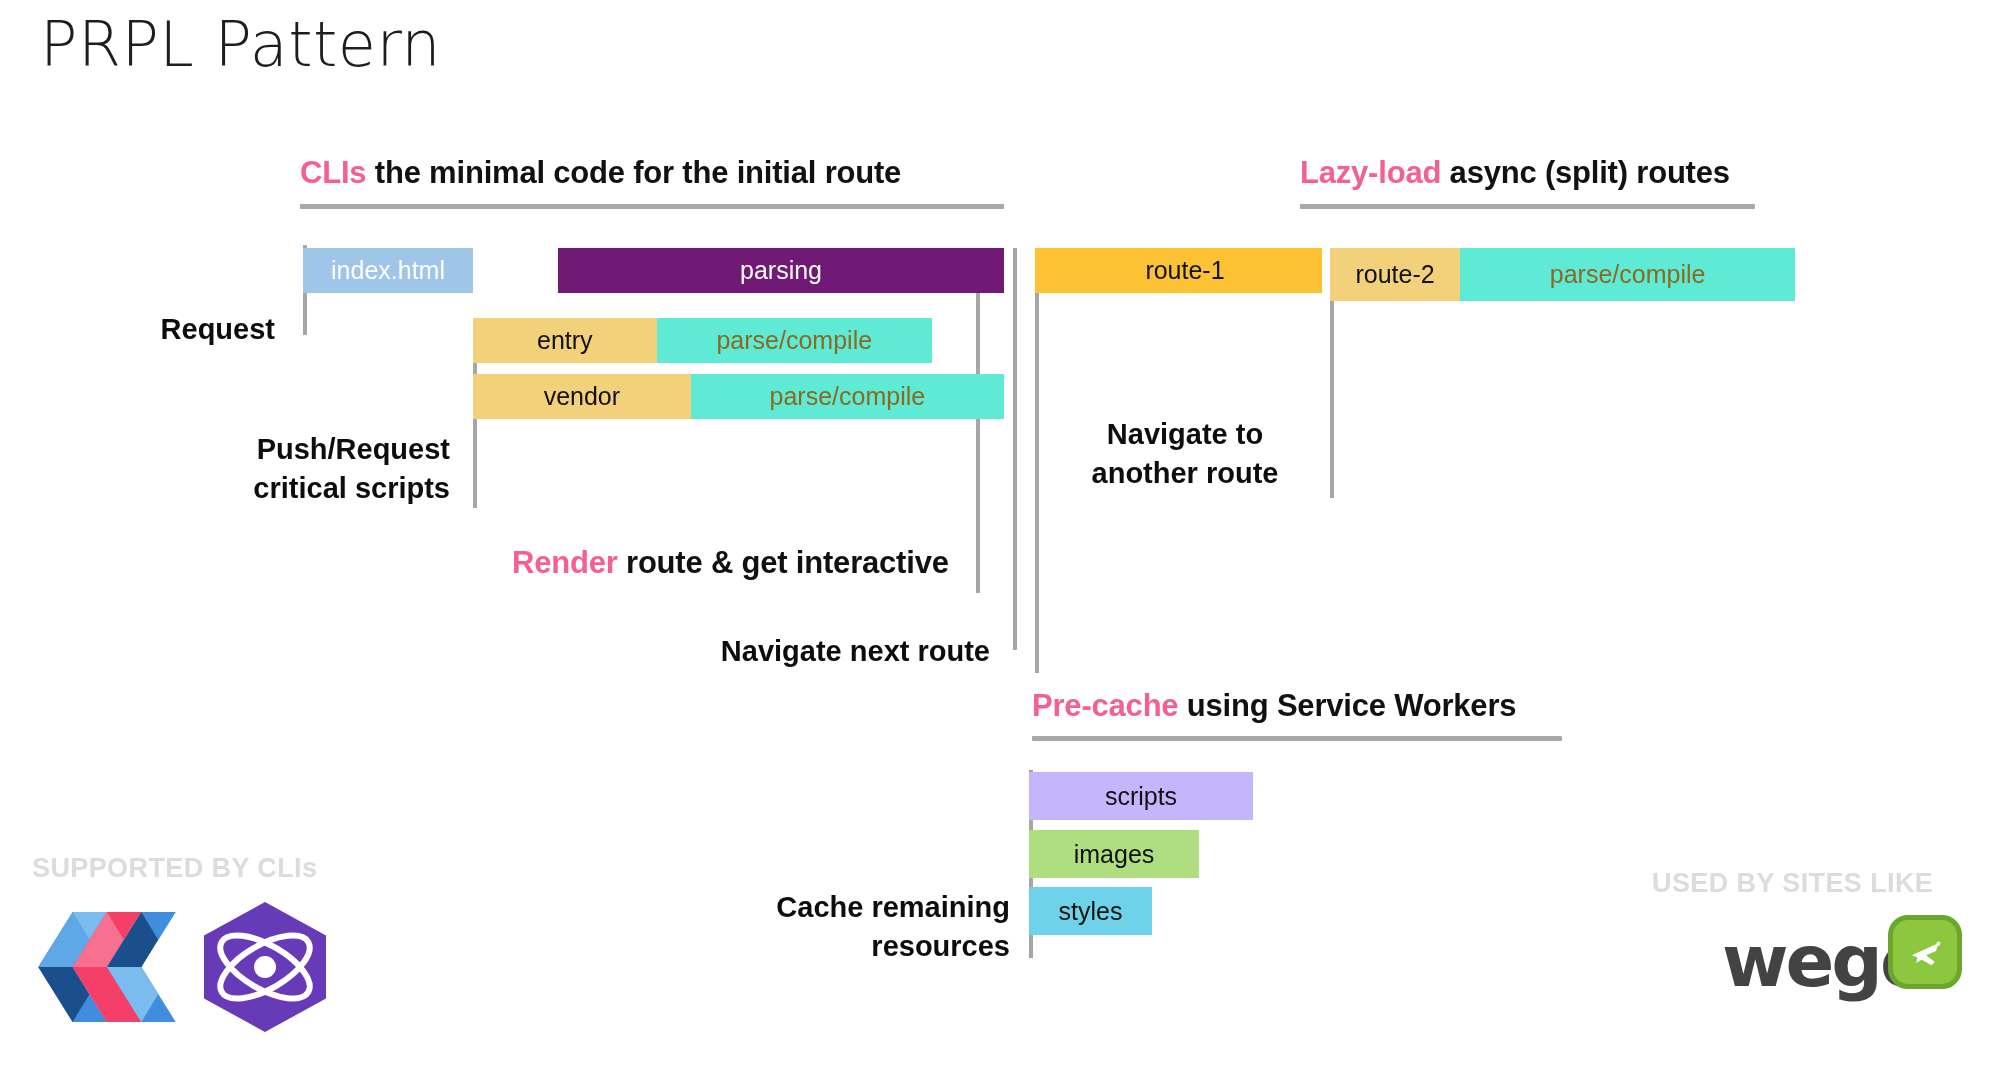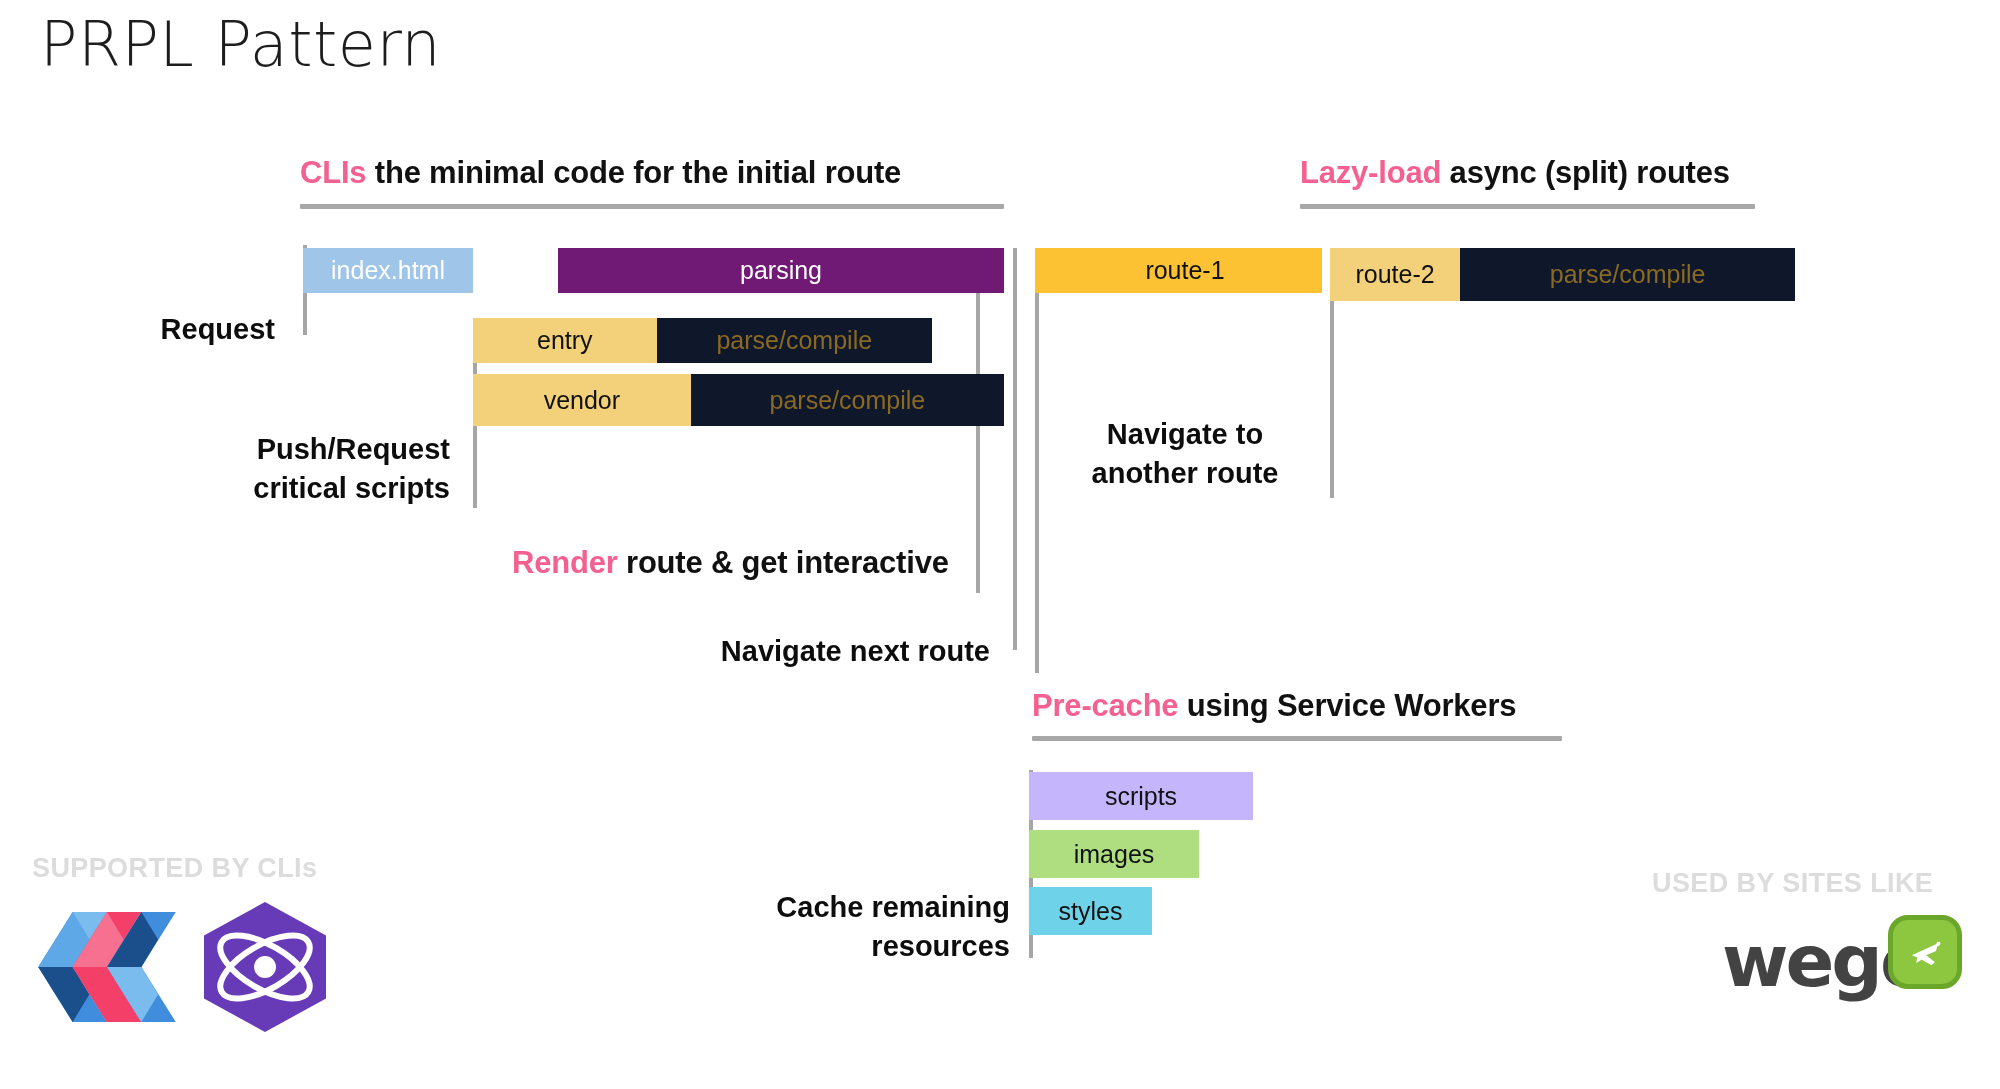--- a/index.html
+++ b/index.html
@@ -68,21 +68,21 @@
     display: flex;
     align-items: center;
     justify-content: center;
     box-sizing: border-box;
     white-space: nowrap;
   }
 
   .c-indexhtml { background: #9fc5e8; color: #ffffff; }
   .c-parsing   { background: #701a75; color: #ffffff; }
   .c-lightgold { background: #f2d17a; color: #111111; }
-  .c-gold      { background: #0f172a; color: #8a6a22; }
+  .c-gold      { background: #5eead4; color: #8a6a22; }
   .c-orange    { background: #fcc233; color: #111111; padding-left: 13px; }
   .c-scripts   { background: #c4b5fd; color: #111111; }
   .c-images    { background: #aede80; color: #111111; }
   .c-styles    { background: #6ed2e8; color: #111111; }
 
   
   .side-label {
     position: absolute;
     font-size: 29px;
     font-weight: bold;
@@ -148,21 +148,21 @@
 
 <div class="bar c-parsing" style="left:558px; top:248px; width:446px; height:45px;">
   <div class="seg" style="width:100%;">parsing</div>
 </div>
 
 <div class="bar" style="left:473px; top:318px; width:459px; height:45px;">
   <div class="seg c-lightgold" style="width:40%;">entry</div>
   <div class="seg c-gold" style="width:60%;">parse/compile</div>
 </div>
 
-<div class="bar" style="left:473px; top:374px; width:531px; height:52px;">
+<div class="bar" style="left:473px; top:374px; width:531px; height:45px;">
   <div class="seg c-lightgold" style="width:41%;">vendor</div>
   <div class="seg c-gold" style="width:59%;">parse/compile</div>
 </div>
 
 <div class="side-label right" style="left:60px; top:310px; width:215px;">Request</div>
 
 <div class="side-label right" style="left:150px; top:430px; width:300px;">Push/Request
 critical scripts</div>
 
 <div class="section-head" style="left:512px; top:545px;">

